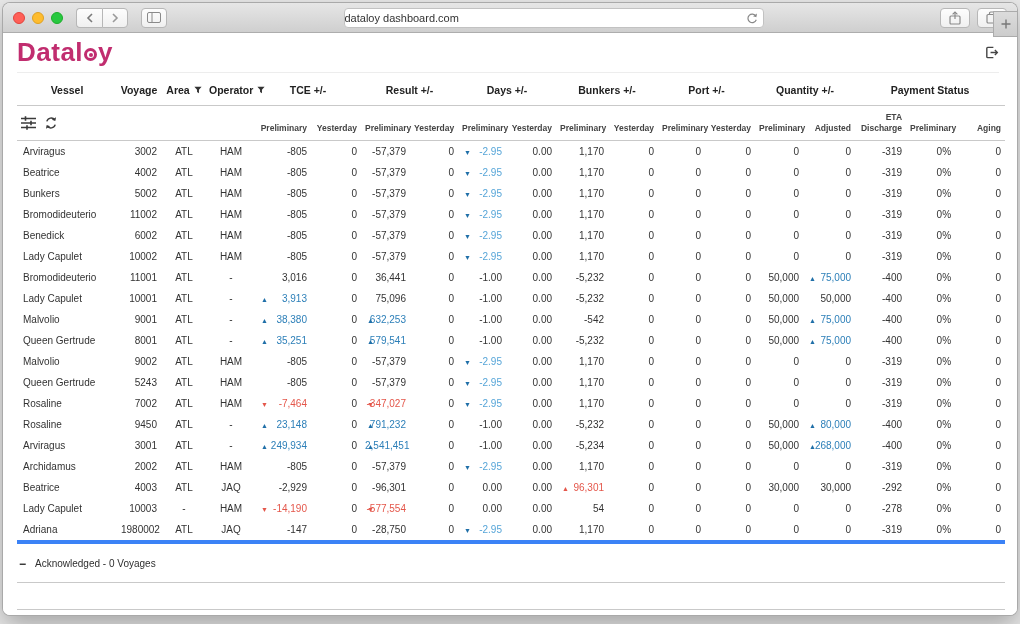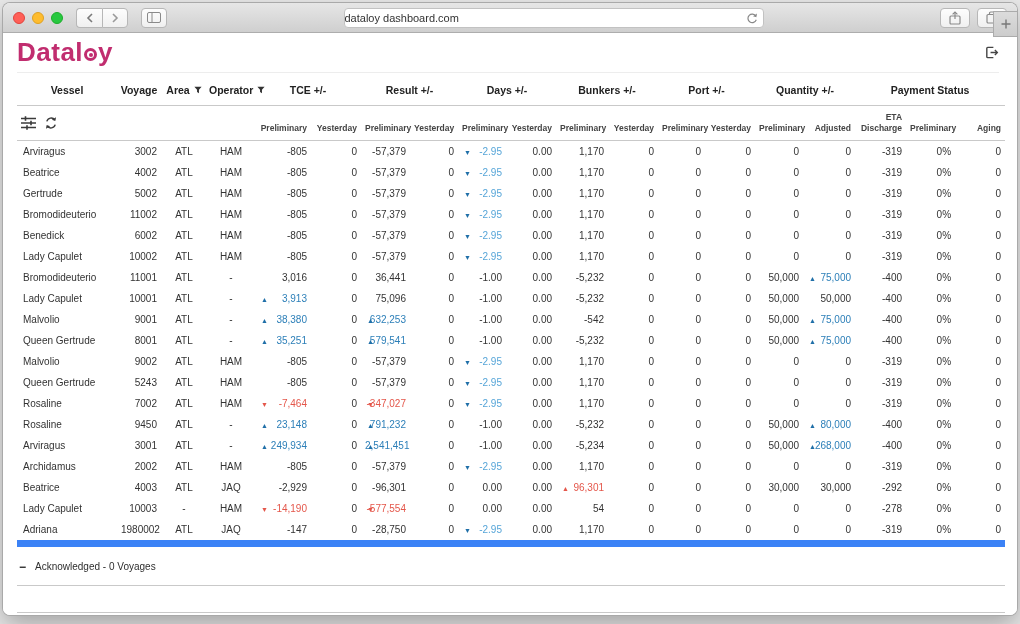--- a/index.html
+++ b/index.html
@@ -55,21 +55,21 @@
   td.c-mid { text-align:center; }
   .val-b { color:#2c7fb8; }
   .val-l { color:#56a5d8; }
   .val-r { color:#e4564a; }
   .ind { position:absolute; left:6px; top:50%; transform:translateY(-50%); font-size:7px; line-height:1; }
   .ind-b { color:#1f6fa8; }
   .ind-r { color:#e4564a; }
 
   tr.section-row td { font-size:10px; color:#2e2e2e; }
   tr.sec-0 td { padding:7px 2px 6px; border-bottom:1px solid #dcdcdc; }
-  tr.sec-1 td { padding:12px 2px; border-top:7px solid #3b82f6; }
+  tr.sec-1 td { padding:12px 2px; border-top:4px solid #3b82f6; }
   tr.sec-2 td { padding:12px 2px 14px; border-top:1px solid #c9c9c9; border-bottom:1px solid #c9c9c9; }
   .sec-icon { display:inline-block; width:16px; font-size:8px; color:#222; }
   .sec-icon.st-expanded::before { content:'\25BC'; }
   .sec-icon.st-none::before { content:'\2212'; font-size:12px; font-weight:bold; position:relative; top:1px; }
   .funnel { margin-left:4px; position:relative; top:0px; }
 </style>
 </head>
 <body>
 
 <div class="window">
@@ -257,21 +257,21 @@
             <td class="c-num"><span>0</span></td>
             <td class="c-num"><span>0</span></td>
             <td class="c-num"><span>0</span></td>
             <td class="c-num"><span>0</span></td>
             <td class="c-num"><span>0</span></td>
             <td class="c-num"><span>-319</span></td>
             <td class="c-num"><span>0%</span></td>
             <td class="c-num"><span>0</span></td>
           </tr>
           <tr>
-            <td class="c-vessel">Gertrude</td>
+            <td class="c-vessel">Bunkers</td>
             <td class="c-num">5002</td>
             <td class="c-mid">ATL</td>
             <td class="c-mid">HAM</td>
             <td class="c-num"><span>-805</span></td>
             <td class="c-num"><span>0</span></td>
             <td class="c-num"><span>-57,379</span></td>
             <td class="c-num"><span>0</span></td>
             <td class="c-num"><span class="ind ind-b">▼</span><span class="val-l">-2.95</span></td>
             <td class="c-num"><span>0.00</span></td>
             <td class="c-num"><span>1,170</span></td>

